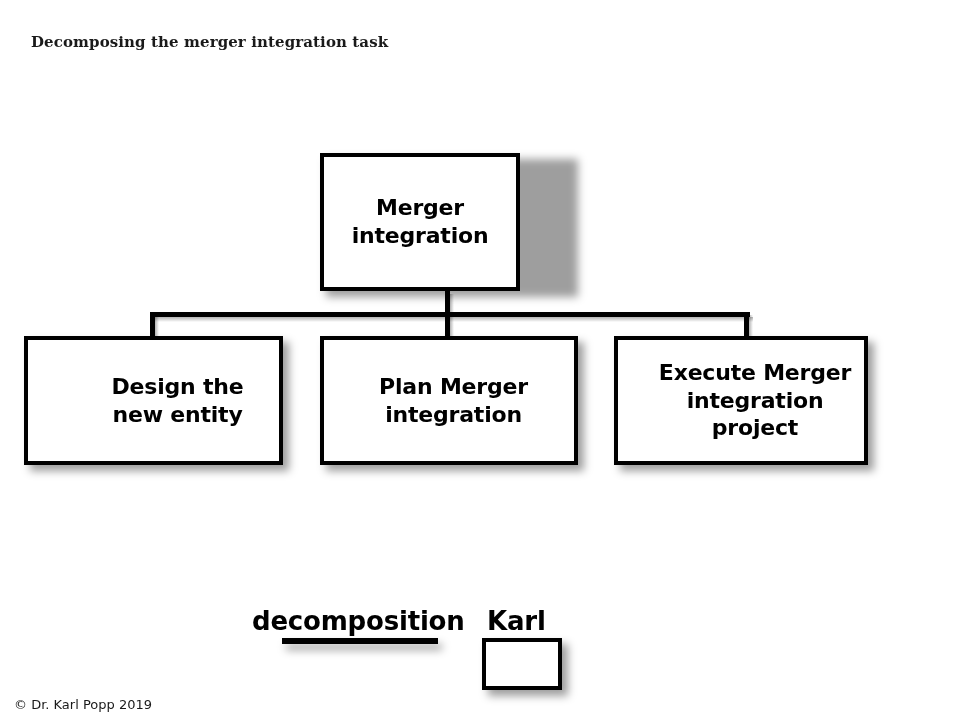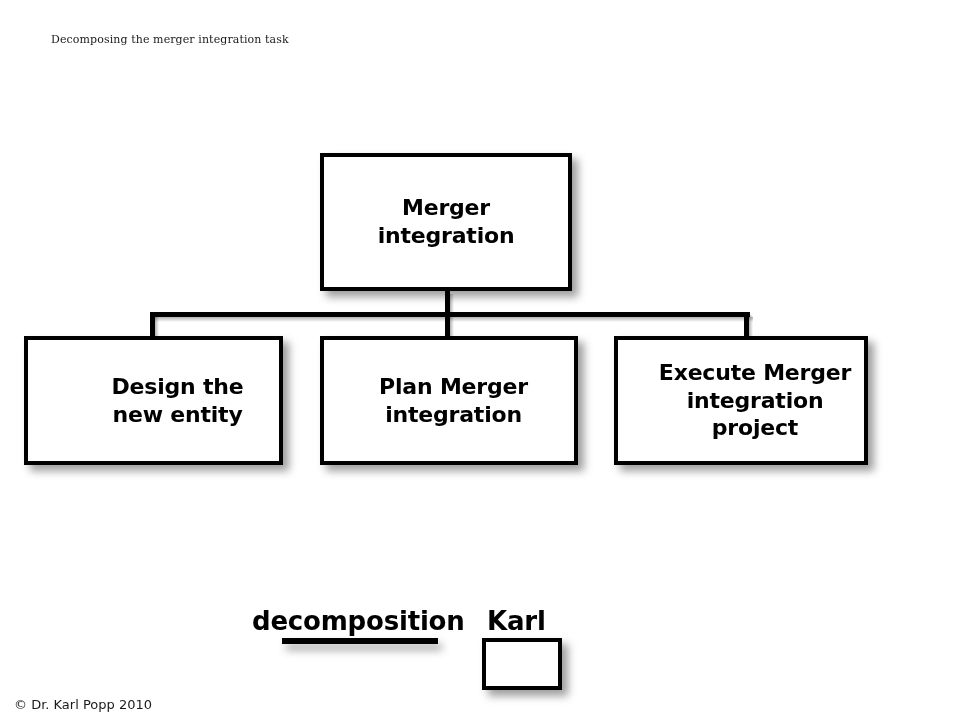--- a/index.html
+++ b/index.html
@@ -23,26 +23,25 @@
     height: 720px;
     background: #ffffff;
   }
 
   
   .slide-title {
     position: absolute;
     left: 31px;
     top: 33px;
     font-family: "DejaVu Serif", "Liberation Serif", serif;
-    font-size: 11px;
-    font-weight: 400;
+    font-size: 15px;
+    font-weight: 700;
     color: #1a1a1a;
     letter-spacing: 0.1px;
     white-space: nowrap;
-    margin-left: 20px;
   }
 
   
   .conn {
     position: absolute;
     background: #000000;
   }
   .conn-shadow {
     position: absolute;
     background: linear-gradient(to bottom, rgba(0,0,0,0.30), rgba(0,0,0,0));
@@ -131,21 +130,21 @@
   <div class="conn" style="left:150px; top:312px; width:5px; height:28px;"></div>
   <div class="conn-shadow-v" style="left:155px; top:315px; width:4px; height:25px;"></div>
 
   <div class="conn" style="left:445px; top:312px; width:5px; height:28px;"></div>
   <div class="conn-shadow-v" style="left:450px; top:315px; width:4px; height:25px;"></div>
 
   <div class="conn" style="left:744px; top:312px; width:5px; height:28px;"></div>
   <div class="conn-shadow-v" style="left:749px; top:315px; width:4px; height:25px;"></div>
 
   <div class="box-shadow-layer" style="left:326px; top:159px; width:252px; height:138px;"></div>
-  <div class="task-box" style="left:320px; top:153px; width:252px; height:138px;">
+  <div class="task-box" style="left:320px; top:153px; width:200px; height:138px;">
     <span class="label">Merger
 integration</span>
   </div>
 
   <div class="box-shadow-layer" style="left:30px; top:342px; width:259px; height:129px;"></div>
   <div class="task-box" style="left:24px; top:336px; width:259px; height:129px;padding-left:48px;">
     <span class="label">Design the
 new entity</span>
   </div>
 
@@ -165,15 +164,15 @@
   <div class="legend-label" style="left:252px; top:606px;">decomposition</div>
 
   <div class="box-shadow-layer" style="left:286px; top:644px; width:156px; height:6px;"></div>
   <div class="legend-line" style="left:282px; top:638px; width:156px; height:6px;"></div>
 
   <div class="legend-label" style="left:487px; top:606px;">Karl</div>
 
   <div class="box-shadow-layer" style="left:488px; top:644px; width:80px; height:52px;"></div>
   <div class="legend-box" style="left:482px; top:638px; width:80px; height:52px;"></div>
 
-  <div class="footer">© Dr. Karl Popp 2010</div>
+  <div class="footer">© Dr. Karl Popp 2019</div>
 
 </div>
 
 </body></html>

